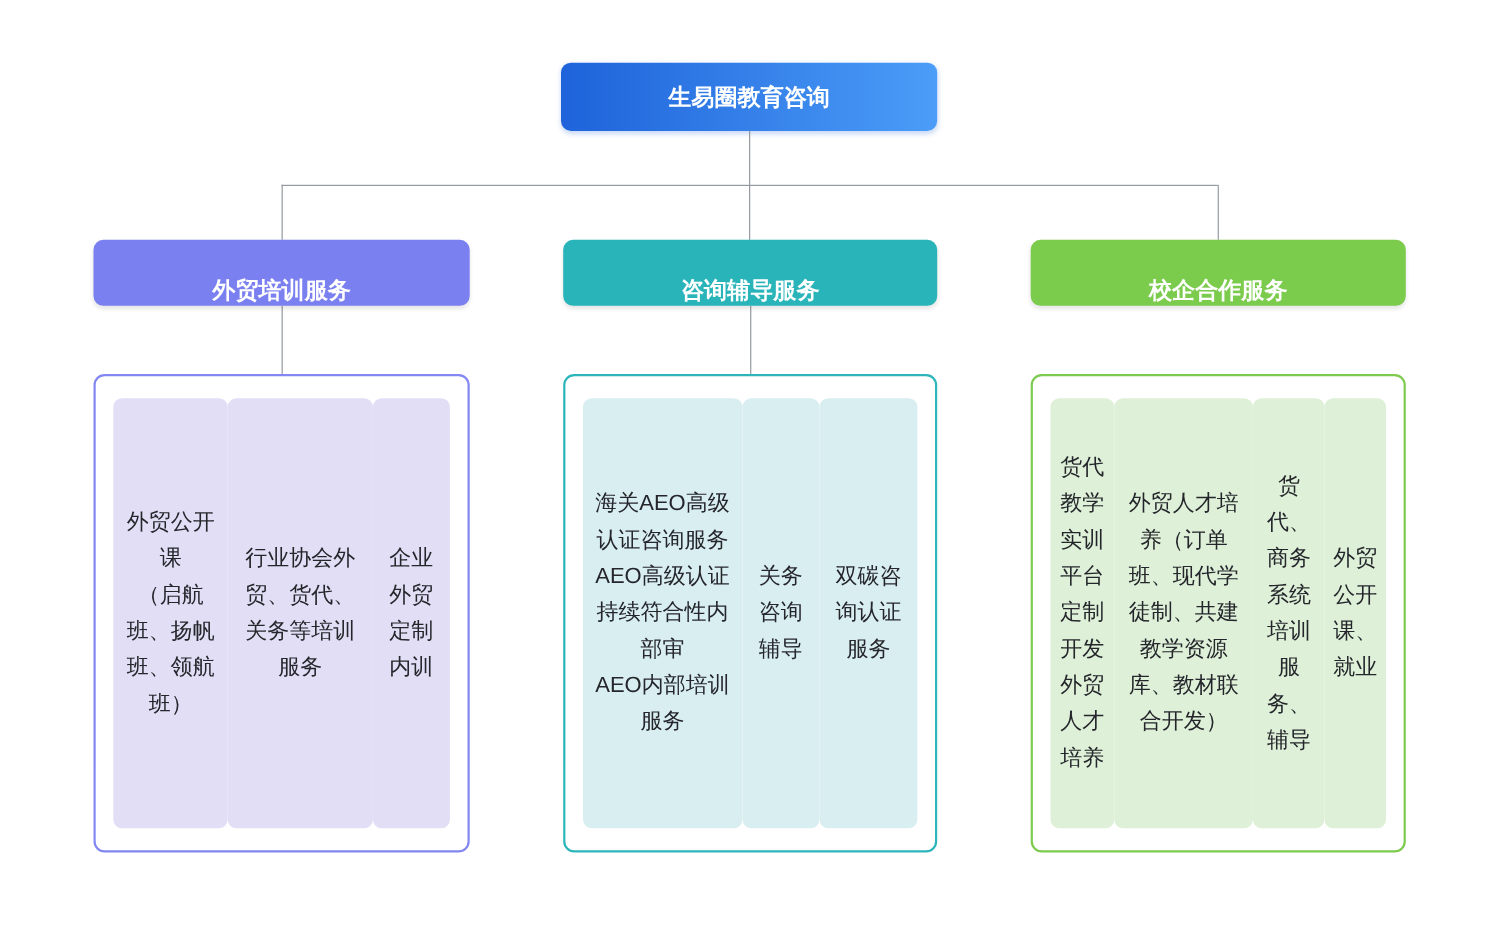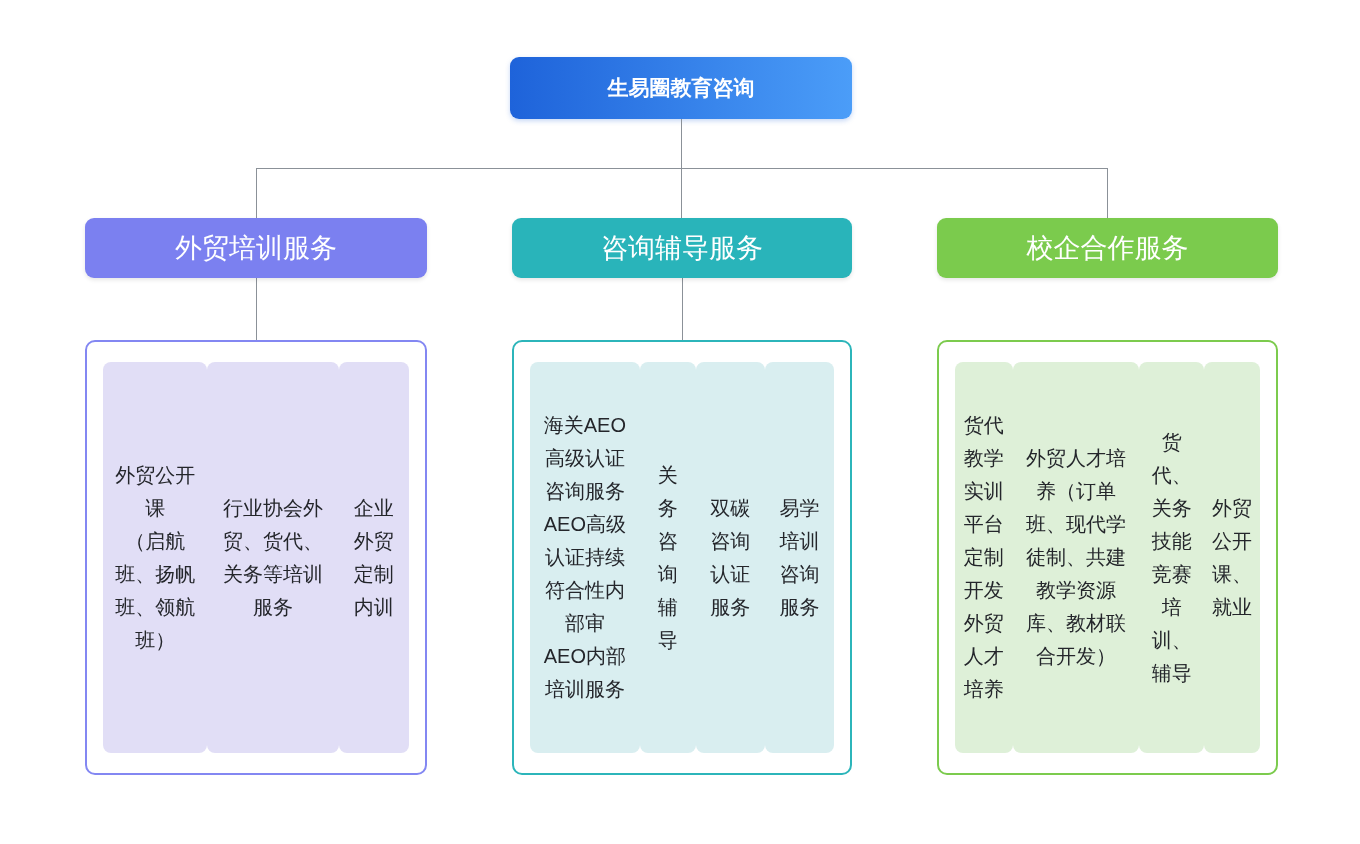--- a/index.html
+++ b/index.html
@@ -36,23 +36,23 @@
   
   .branch { position: absolute; top: 218px; }
   .branch.b0 { left: 85px;  width: 342px; }
   .branch.b1 { left: 512px; width: 340px; }
   .branch.b2 { left: 937px; width: 341px; border-radius: 21px; }
 
   .branch-header {
     height: 60px;
     border-radius: 9px;
     background: var(--accent);
-    display: flex; align-items: center; justify-content: center;
+    display: flex; align-items: flex-end; justify-content: center;
     color: #ffffff;
-    font-size: 27px; font-weight: normal;
+    font-size: 21px; font-weight: bold;
     box-shadow: 0 2px 4px rgba(0,0,0,0.10);
   }
 
   .branch-container {
     margin-top: 62px;
     height: 435px;
     box-sizing: border-box;
     background: #ffffff;
     border: 2px solid var(--border);
     border-radius: 10px;
@@ -107,30 +107,29 @@
   <div class="branch b1" style="--accent: #29b4ba; --border: #2cb5ba; --tint: #d9eef0;">
     <div class="branch-header">
       <span>咨询辅导服务</span>
     </div>
     <div class="branch-container">
       <div class="service-item">海关AEO高级认证咨询服务
 AEO高级认证持续符合性内部审
 AEO内部培训服务</div>
       <div class="service-item">关务咨询辅导</div>
       <div class="service-item">双碳咨询认证服务</div>
-      <div class="service-item">易学培训咨询服务</div>
     </div>
   </div>
 
   <div class="branch b2" style="--accent: #7bcb4d; --border: #7ccb4e; --tint: #def0d8;">
     <div class="branch-header">
       <span>校企合作服务</span>
     </div>
     <div class="branch-container">
       <div class="service-item">货代教学实训平台定制开发
 外贸人才培养</div>
       <div class="service-item">外贸人才培养（订单班、现代学徒制、共建教学资源库、教材联合开发）</div>
-      <div class="service-item">货代、关务技能竞赛培训、辅导</div>
+      <div class="service-item">货代、商务系统培训服务、辅导</div>
       <div class="service-item">外贸公开课、就业</div>
     </div>
   </div>
 
 </div>
 
 </body></html>

